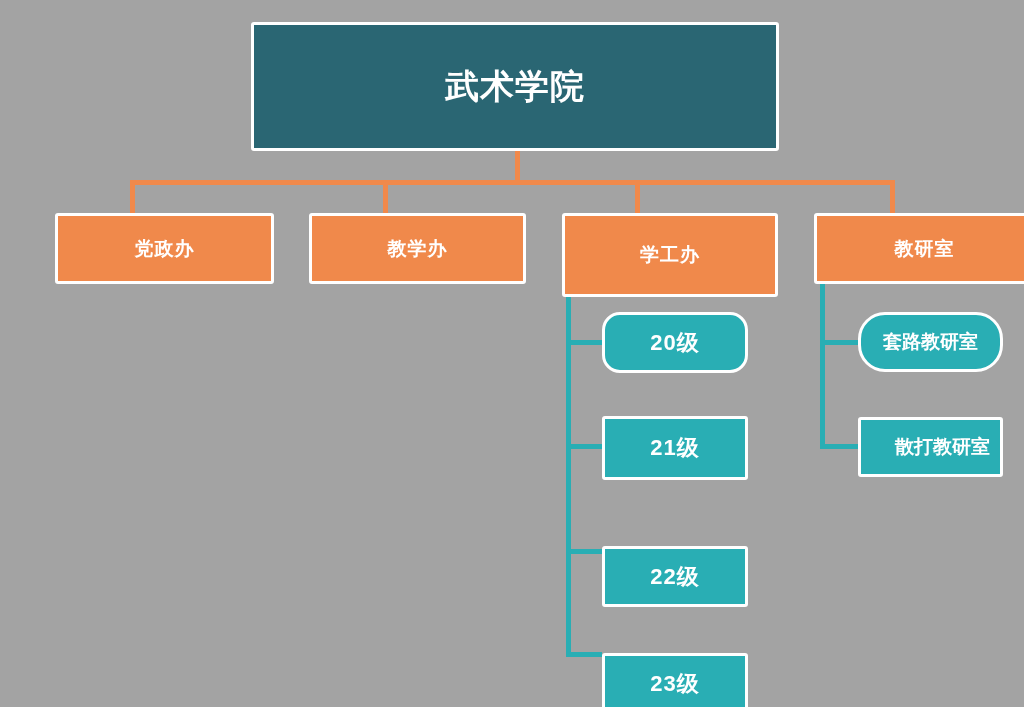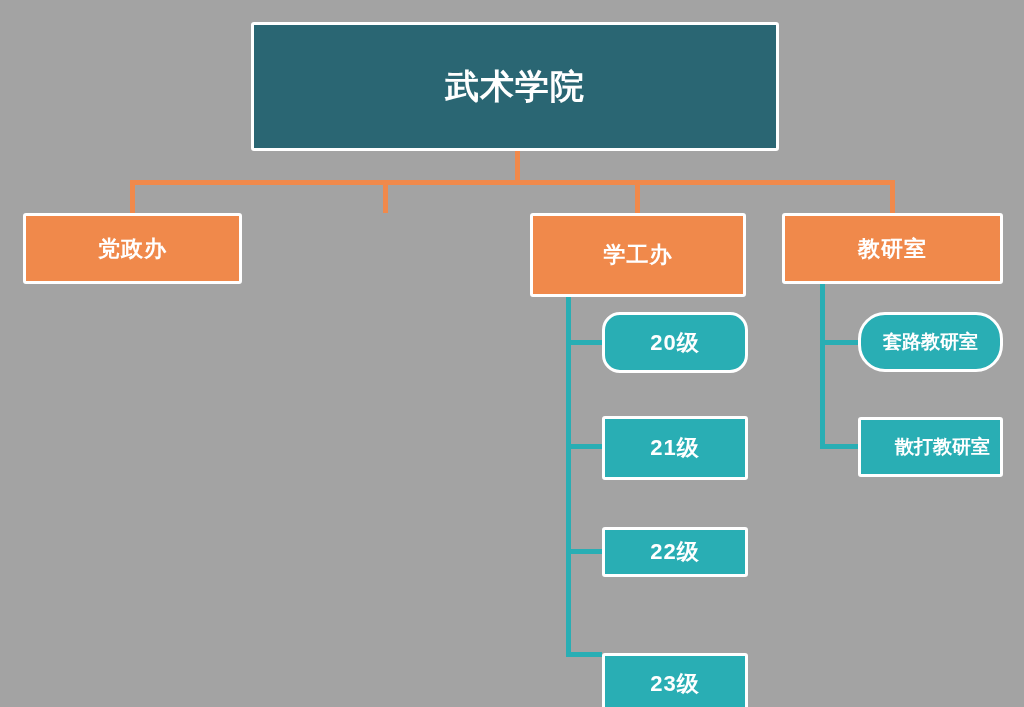--- a/index.html
+++ b/index.html
@@ -22,21 +22,21 @@
     justify-content: center;
     border: 3px solid #ffffff;
     border-radius: 3px;
     box-sizing: border-box;
     color: #ffffff;
     font-weight: bold;
     text-align: center;
     letter-spacing: 1px;
   }
   .root  { background: #2A6673; font-size: 34px; }
-  .dept  { background: #F0894B; font-size: 22px; }
+  .dept  { background: #F0894B; font-size: 19px; margin-left: 32px; }
   .child { background: #29AEB4; }
   .grade { font-size: 22px; }
   .lab   { font-size: 19px; letter-spacing: 0; }
   .conn { position: absolute; }
   .conn.orange { background: #F0894B; }
   .conn.teal   { background: #29AEB4; }
 </style>
 </head>
 <body>
 
@@ -59,34 +59,37 @@
   <div class="conn teal" style="left:820px; top:340px; width:38px; height:5px;"></div>
   <div class="conn teal" style="left:820px; top:444px; width:38px; height:5px;"></div>
 
   <div class="node root" style="left:251px; top:22px; width:528px; height:129px;">
     <span>武术学院</span>
   </div>
 
   <div class="node dept" style="left:23px; top:213px; width:219px; height:71px;">
     <span>党政办</span>
   </div>
+  <div class="node dept" style="left:277px; top:213px; width:217px; height:71px;">
+    <span>教学办</span>
+  </div>
   <div class="node dept" style="left:530px; top:213px; width:216px; height:84px;">
     <span>学工办</span>
   </div>
   <div class="node dept" style="left:782px; top:213px; width:221px; height:71px;">
     <span>教研室</span>
   </div>
 
   <div class="node child grade" style="left:602px; top:312px; width:146px; height:61px;border-radius:18px;">
     <span>20级</span>
   </div>
   <div class="node child grade" style="left:602px; top:416px; width:146px; height:64px;">
     <span>21级</span>
   </div>
-  <div class="node child grade" style="left:602px; top:527px; width:146px; height:50px;text-align:right;">
+  <div class="node child grade" style="left:602px; top:546px; width:146px; height:61px;text-align:right;">
     <span>22级</span>
   </div>
   <div class="node child grade" style="left:602px; top:653px; width:146px; height:61px;">
     <span>23级</span>
   </div>
 
   <div class="node child lab" style="left:858px; top:312px; width:145px; height:60px;border-radius:27px;">
     <span>套路教研室</span>
   </div>
   <div class="node child lab" style="left:858px; top:417px; width:145px; height:60px;padding-left:24px;">

